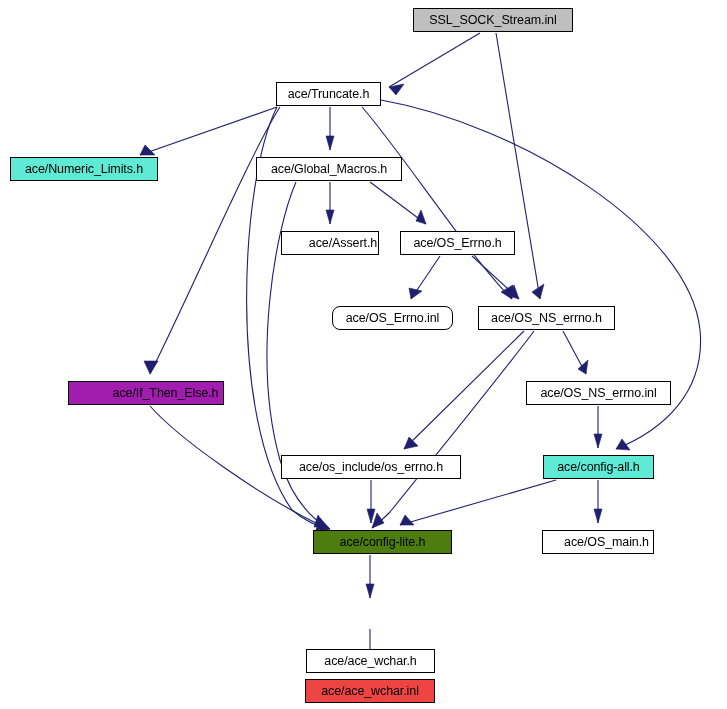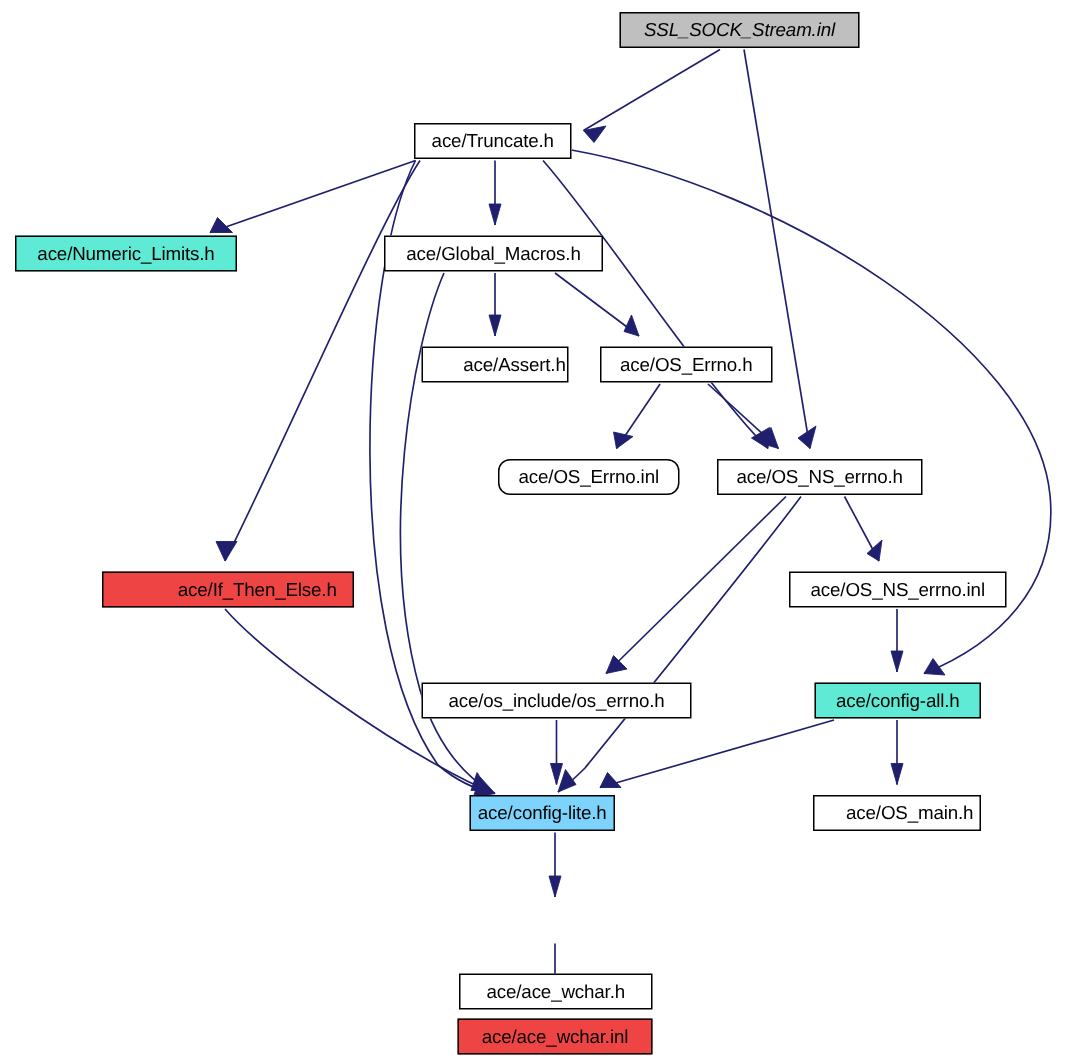--- a/index.html
+++ b/index.html
@@ -101,30 +101,30 @@
       <path class="edge-path" d="M 556,480 L 400,525" stroke="#1f1f6e"></path>
       <polygon class="edge-head" points="400,525 414,525 405,515" fill="#1f1f6e" stroke="#1f1f6e" stroke-width="3.5" stroke-linejoin="round"></polygon>
       <path class="edge-path" d="M 598,480 L 598,523" stroke="#1f1f6e"></path>
       <polygon class="edge-head" points="598,523 602,509 594,509" fill="#1f1f6e" stroke="#1f1f6e" stroke-width="3.5" stroke-linejoin="round"></polygon>
       <path class="edge-path" d="M 370,555 L 370,598" stroke="#1f1f6e"></path>
       <polygon class="edge-head" points="370,598 374,584 366,584" fill="#1f1f6e" stroke="#1f1f6e" stroke-width="3.5" stroke-linejoin="round"></polygon>
       <path class="edge-path" d="M 370,629 L 370,672" stroke="#1f1f6e"></path>
       <polygon class="edge-head" points="370,672 374,658 366,658" fill="#1f1f6e" stroke="#1f1f6e" stroke-width="3.5" stroke-linejoin="round"></polygon>
     </svg>
   <div id="nodes-layer">
-      <div class="gnode highlight" style="left: 413px; top: 8px; width: 160px; border-color: rgb(0, 0, 0); background: rgb(191, 191, 191); font-style: italic;">SSL_SOCK_Stream.inl</div>
+      <div class="gnode highlight" style="left: 413px; top: 8px; width: 160px; border-color: rgb(0, 0, 0); background: rgb(191, 191, 191);">SSL_SOCK_Stream.inl</div>
       <div class="gnode" style="left: 276px; top: 82px; width: 105px; border-color: rgb(0, 0, 0); background: rgb(255, 255, 255);">ace/Truncate.h</div>
       <div class="gnode" style="left: 10px; top: 157px; width: 148px; border-color: rgb(0, 0, 0); background: #5eead4;">ace/Numeric_Limits.h</div>
       <div class="gnode" style="left: 256px; top: 157px; width: 146px; border-color: rgb(0, 0, 0); background: rgb(255, 255, 255);">ace/Global_Macros.h</div>
       <div class="gnode" style="left: 281px; top: 231px; width: 98px; border-color: rgb(0, 0, 0); background: rgb(255, 255, 255); padding-left: 26px;">ace/Assert.h</div>
       <div class="gnode" style="left: 400px; top: 231px; width: 115px; border-color: rgb(0, 0, 0); background: rgb(255, 255, 255);">ace/OS_Errno.h</div>
       <div class="gnode" style="left: 332px; top: 306px; width: 121px; border-color: rgb(0, 0, 0); background: rgb(255, 255, 255); border-radius: 8px;">ace/OS_Errno.inl</div>
       <div class="gnode" style="left: 478px; top: 306px; width: 137px; border-color: rgb(0, 0, 0); background: rgb(255, 255, 255);">ace/OS_NS_errno.h</div>
-      <div class="gnode" style="left: 68px; top: 381px; width: 168px; border-color: rgb(0, 0, 0); background: #ef4444; padding-left: 39px;">ace/If_Then_Else.h</div>
+      <div class="gnode" style="left: 68px; top: 381px; width: 156px; border-color: rgb(0, 0, 0); background: #a21caf; padding-left: 39px;">ace/If_Then_Else.h</div>
       <div class="gnode" style="left: 526px; top: 381px; width: 145px; border-color: rgb(0, 0, 0); background: rgb(255, 255, 255);">ace/OS_NS_errno.inl</div>
       <div class="gnode" style="left: 281px; top: 455px; width: 180px; border-color: rgb(0, 0, 0); background: rgb(255, 255, 255);">ace/os_include/os_errno.h</div>
       <div class="gnode" style="left: 543px; top: 455px; width: 111px; border-color: rgb(0, 0, 0); background: #5eead4;">ace/config-all.h</div>
-      <div class="gnode" style="left: 313px; top: 530px; width: 97px; border-color: rgb(0, 0, 0); background: #7dd3fc;">ace/config-lite.h</div>
+      <div class="gnode" style="left: 313px; top: 530px; width: 139px; border-color: rgb(0, 0, 0); background: #4d7c0f;">ace/config-lite.h</div>
       <div class="gnode" style="left: 542px; top: 530px; width: 112px; border-color: rgb(0, 0, 0); background: rgb(255, 255, 255); padding-left: 17px;">ace/OS_main.h</div>
       <div class="gnode" style="left: 306px; top: 605px; width: 129px; border-color: rgb(0, 0, 0); background: rgb(255, 255, 255); margin-top: 44px;">ace/ace_wchar.h</div>
       <div class="gnode" style="left: 305px; top: 679px; width: 130px; border-color: rgb(0, 0, 0); background: #ef4444;">ace/ace_wchar.inl</div>
     </div>
 </div>
 
 </body></html>

